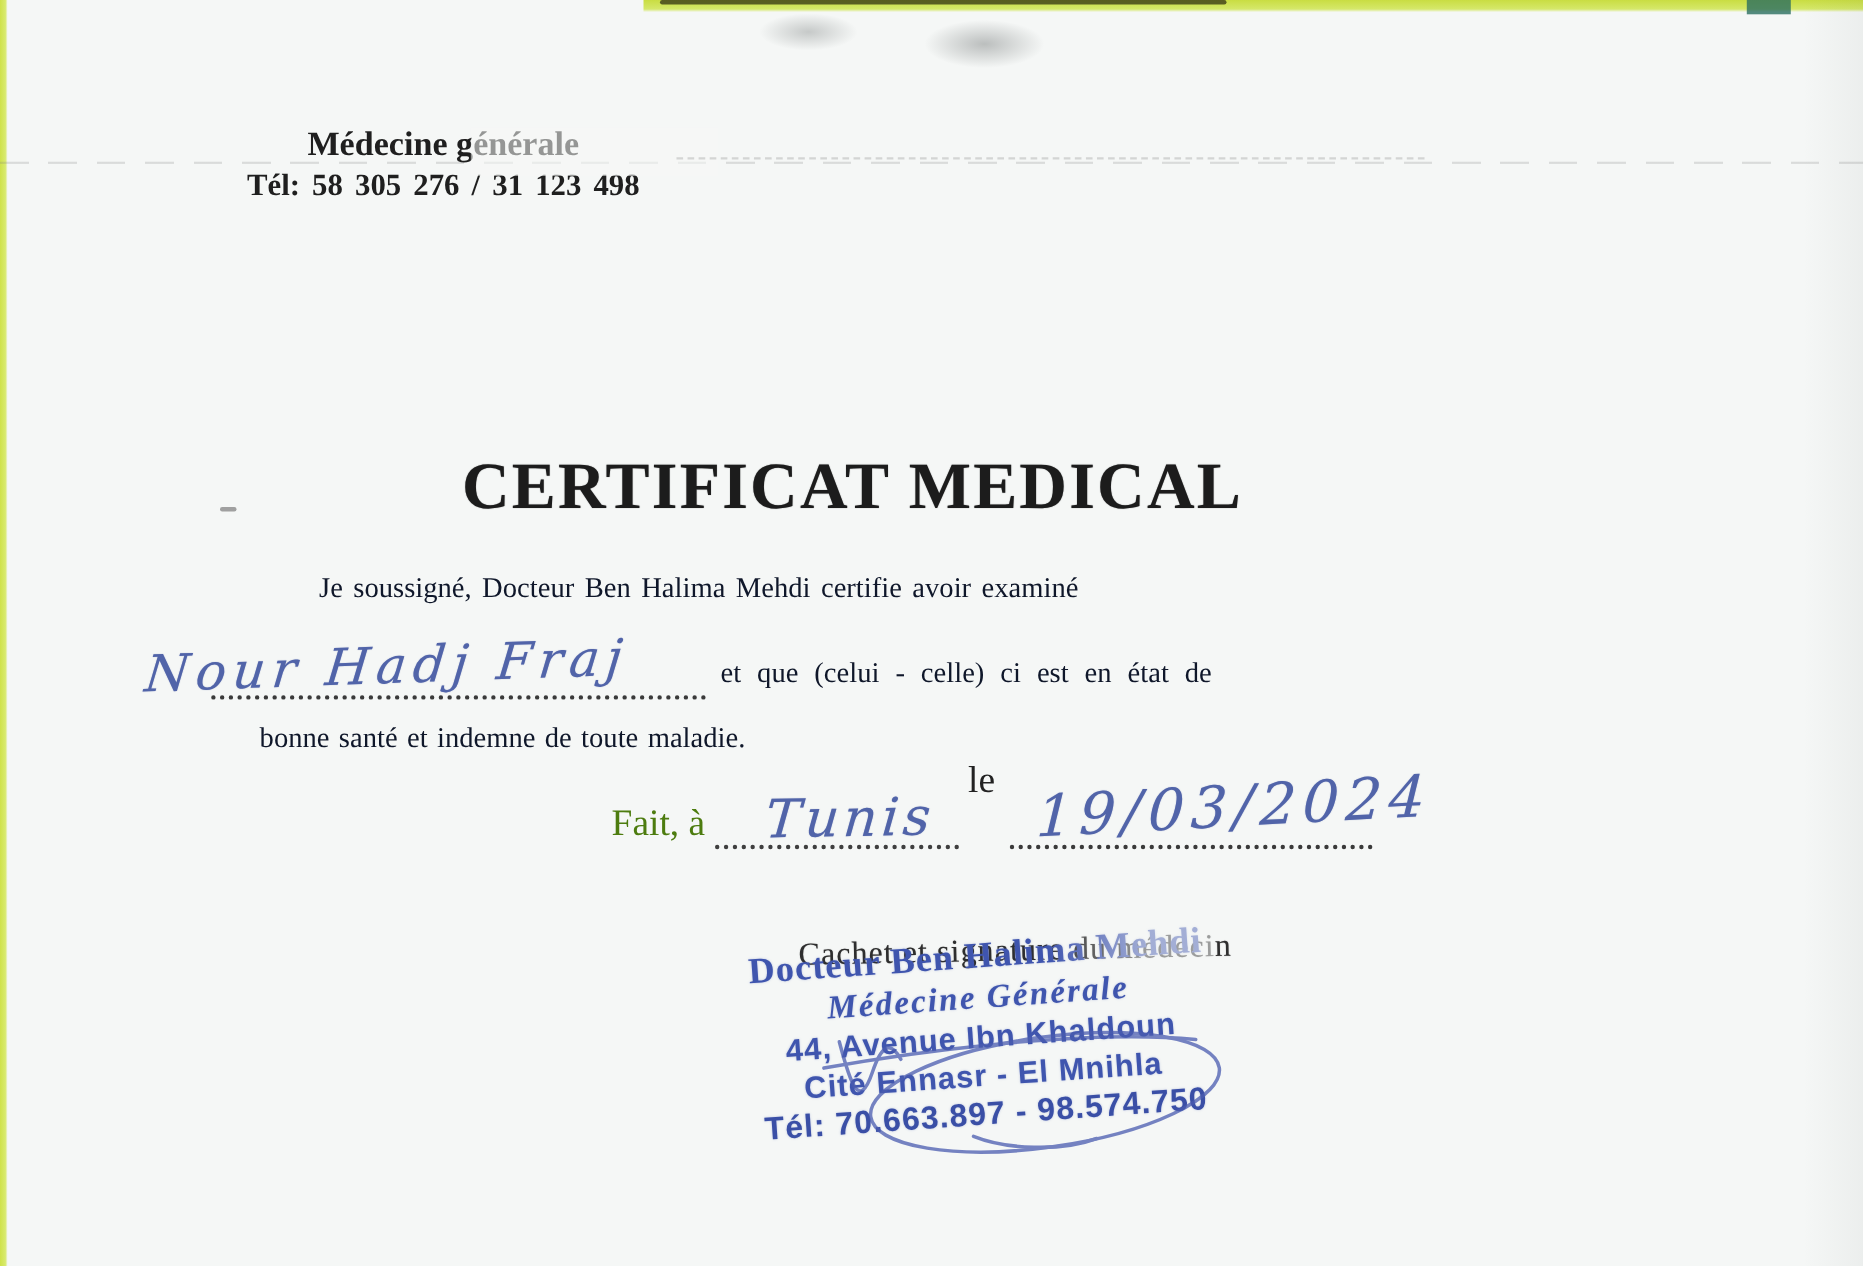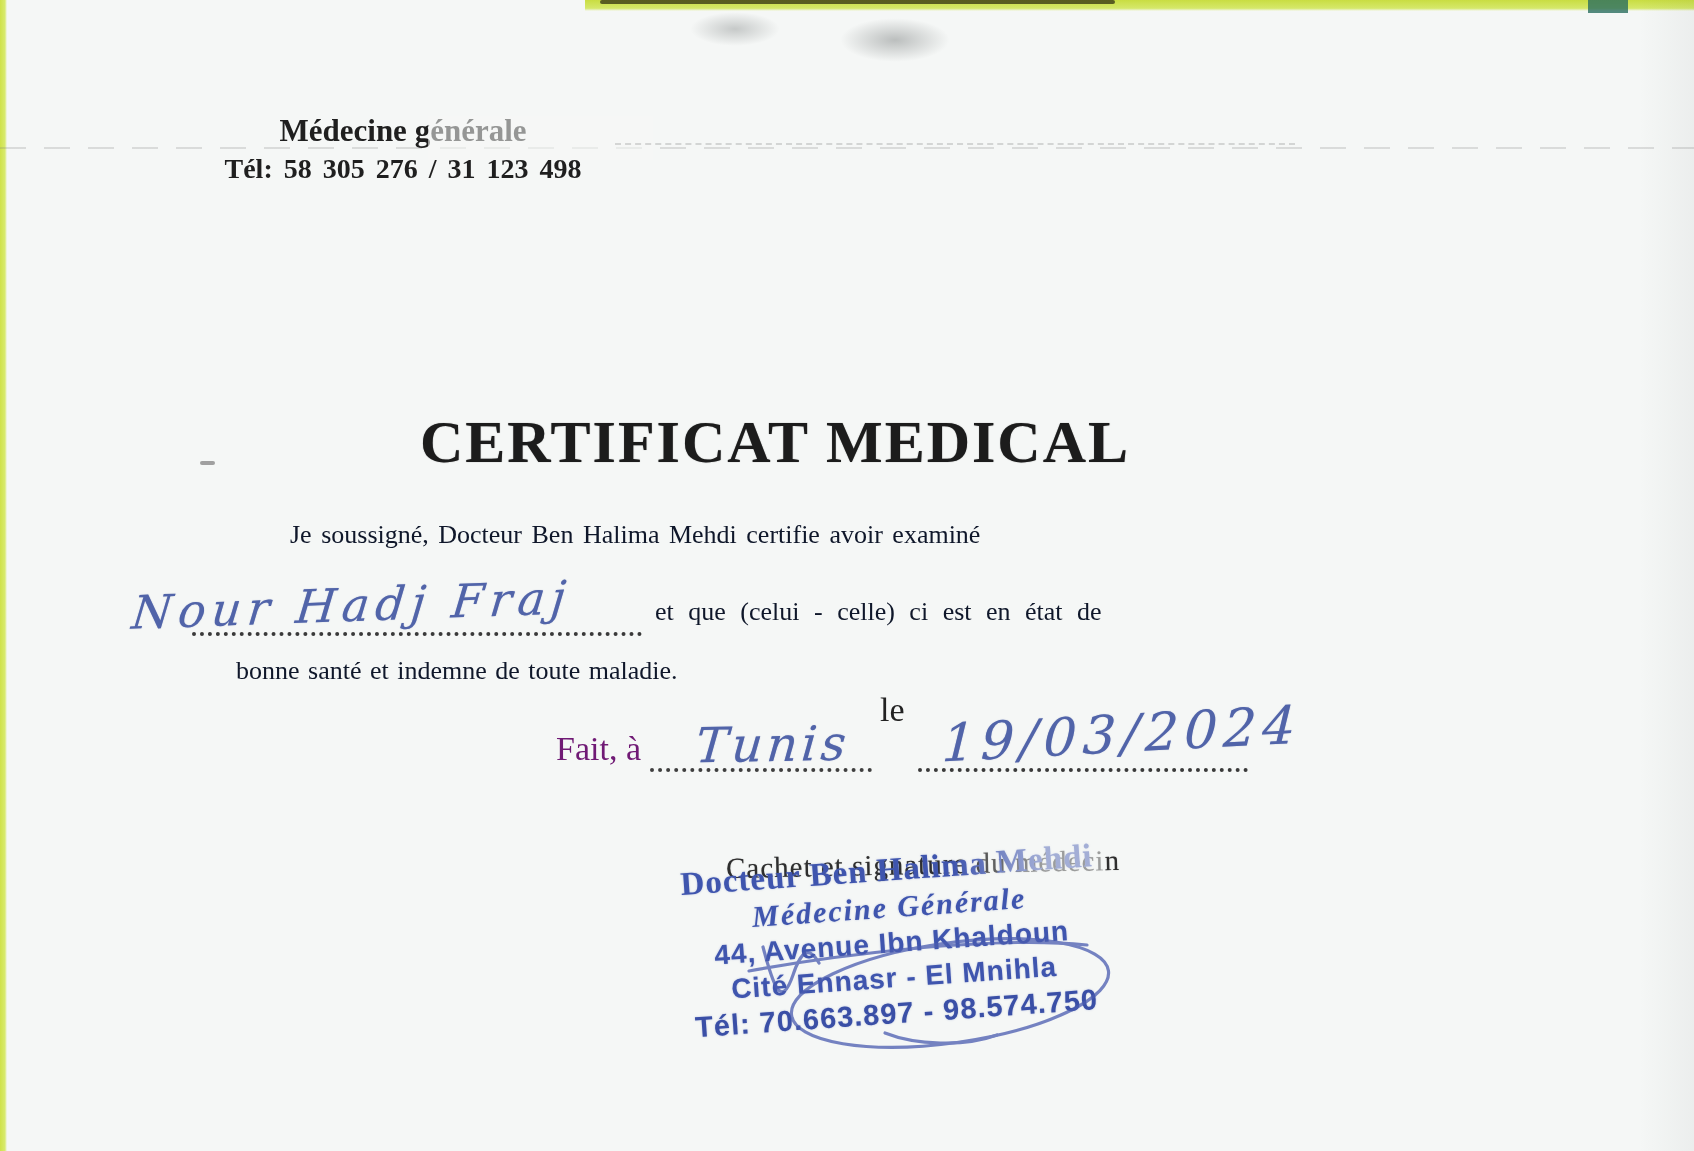--- a/index.html
+++ b/index.html
@@ -108,21 +108,21 @@
     left: 696px; top: 716px; font-size: 48px; letter-spacing: 4px;
     transform: rotate(-1deg) skewX(-6deg);
     text-shadow: 0 0 1px rgba(81,100,169,.5);
   }
   .hw-date {
     left: 942px; top: 704px; font-size: 52px; letter-spacing: 6px;
     transform: rotate(-3deg) skewX(-6deg);
     text-shadow: 0 0 1px rgba(81,100,169,.5);
   }
 
-  .fait-line { position: absolute; left: 556px; top: 730px; font-size: 34px; color: #701a75; }
+  .fait-line { position: absolute; left: 556px; top: 730px; font-size: 34px; color: #4d7c0f; }
   .le-label  { position: absolute; left: 880px; top: 691px; font-size: 34px; color: #222; }
 
   
   .cachet-label {
     position: absolute; left: 726px; top: 848px;
     font-size: 29px; color: #2e2e2e; letter-spacing: 1px;
     transform: rotate(-1.2deg);
     text-shadow: 0 0 1px rgba(46,46,46,.4);
     white-space: nowrap;
   }

